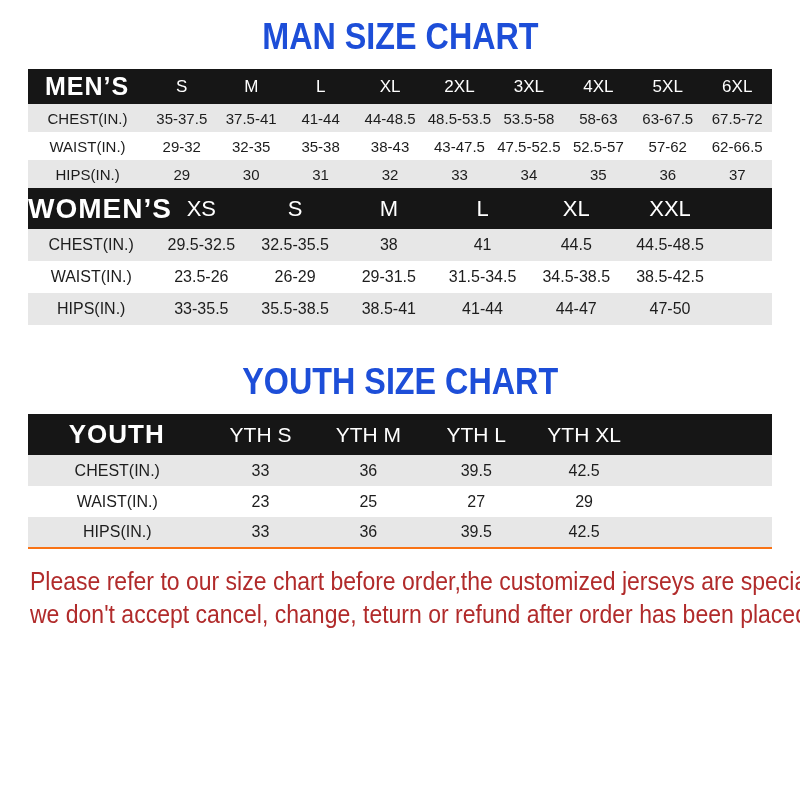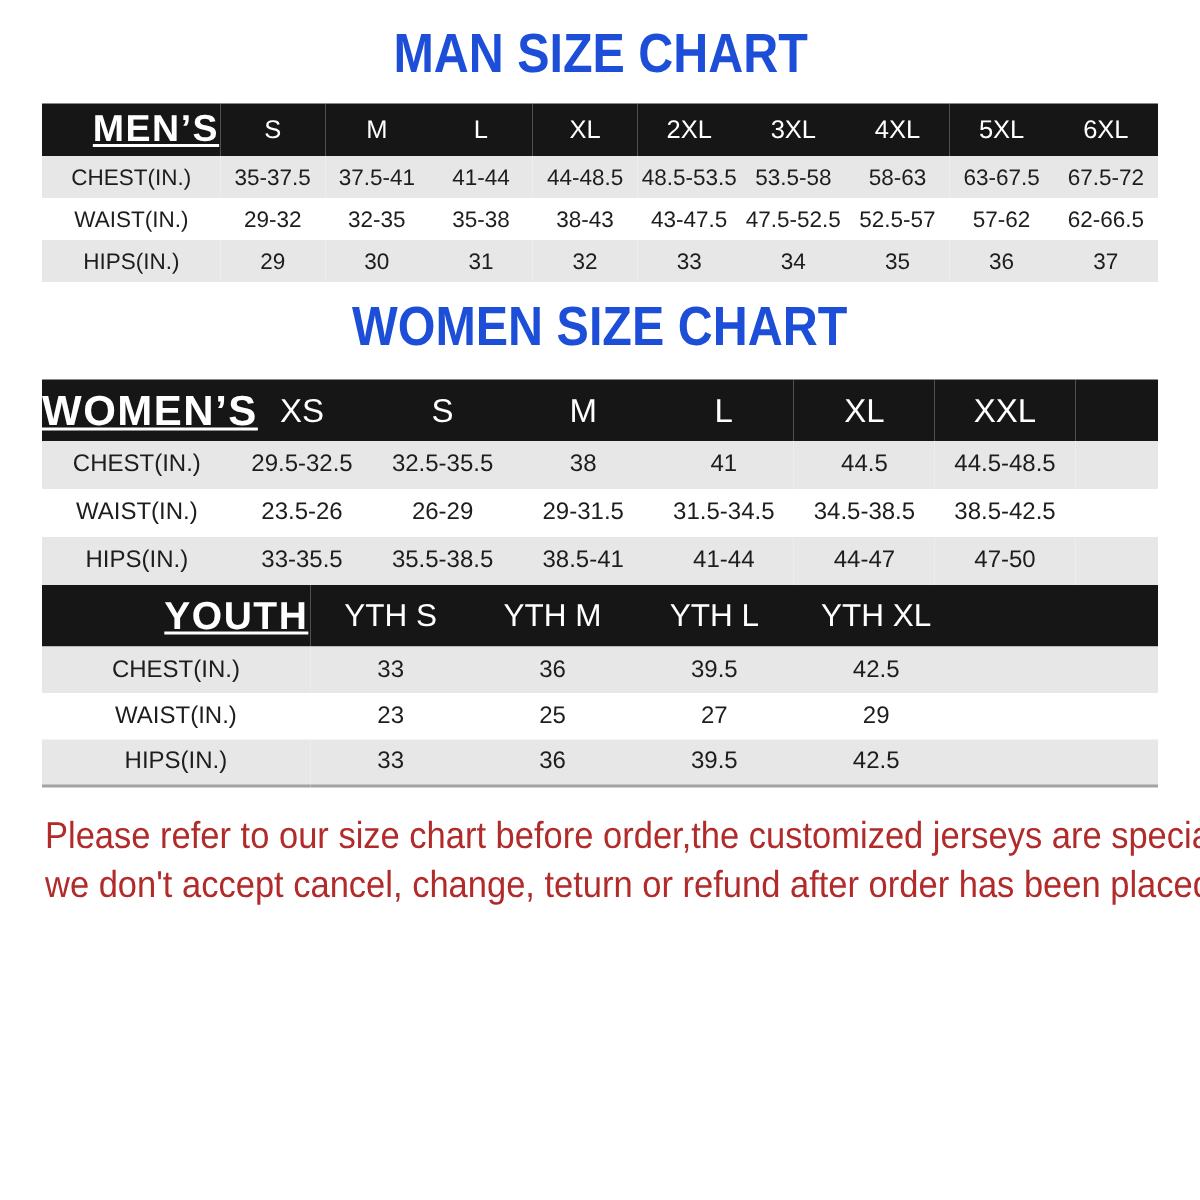--- a/index.html
+++ b/index.html
@@ -39,42 +39,42 @@
   table.size-table {
     width: 744px; margin: 0 auto;
     border-collapse: collapse; table-layout: fixed;
   }
   thead th {
     background: #161616; color: #ffffff;
     font-weight: normal; text-align: center;
     vertical-align: middle; white-space: nowrap;
   }
   thead th:first-child {
-    text-align: right; padding-left: 0;
-    font-weight: bold; letter-spacing: 1px; text-decoration: underline;
+    text-align: center; padding-left: 0;
+    font-weight: bold; letter-spacing: 1px;
   }
   tbody td {
     text-align: center; color: #1d1d1d;
     vertical-align: middle; white-space: nowrap;
   }
   tbody tr:nth-child(odd)  { background: #E7E7E7; }
   tbody tr:nth-child(even) { background: #ffffff; }
   
   .men thead th { height: 35px; font-size: 17px; }
   .men thead th:first-child { font-size: 25px; }
   .men tbody td { height: 28px; font-size: 15px; }
   
   .women thead th { height: 41px; font-size: 22px; }
   .women thead th:first-child { font-size: 28px; }
   .women tbody td { height: 32px; font-size: 16px; }
   
   .youth thead th { height: 41px; font-size: 21px; }
   .youth thead th:first-child { font-size: 26px; }
   .youth tbody td { height: 31px; font-size: 16px; }
-  .youth { border-bottom: 2px solid #a3a3a3; }
+  .youth { border-bottom: 2px solid #f97316; }
   
   .disclaimer { margin: 16px 0 0 30px; }
   .disclaimer-line {
     display: inline-block;
     font-size: 25px; line-height: 33px; color: #B12B2B;
     transform: scaleX(0.92); transform-origin: left center;
     white-space: nowrap;
   }
 </style>
 </head>
@@ -146,23 +146,20 @@
           <td>32</td>
           <td>33</td>
           <td>34</td>
           <td>35</td>
           <td>36</td>
           <td>37</td>
         </tr>
       </tbody>
   </table>
 
-  <h2 class="section-heading heading-women">
-    <span class="heading-text">WOMEN SIZE CHART</span>
-  </h2>
   <table class="size-table women">
     <colgroup>
       <col style="width:17%">
       <col style="width:12.6%">
         <col style="width:12.6%">
         <col style="width:12.6%">
       <col style="width:12.6%">
         <col style="width:12.6%">
         <col style="width:12.6%">
       <col style="width:7.4%">
@@ -206,20 +203,23 @@
           <td>35.5-38.5</td>
           <td>38.5-41</td>
           <td>41-44</td>
           <td>44-47</td>
           <td>47-50</td>
           <td></td>
         </tr>
       </tbody>
   </table>
 
+  <h2 class="section-heading heading-youth">
+    <span class="heading-text">YOUTH SIZE CHART</span>
+  </h2>
   <table class="size-table youth">
     <colgroup>
       <col style="width:24%">
       <col style="width:14.5%">
         <col style="width:14.5%">
         <col style="width:14.5%">
         <col style="width:14.5%">
       <col style="width:18%">
     </colgroup>
     <thead>

